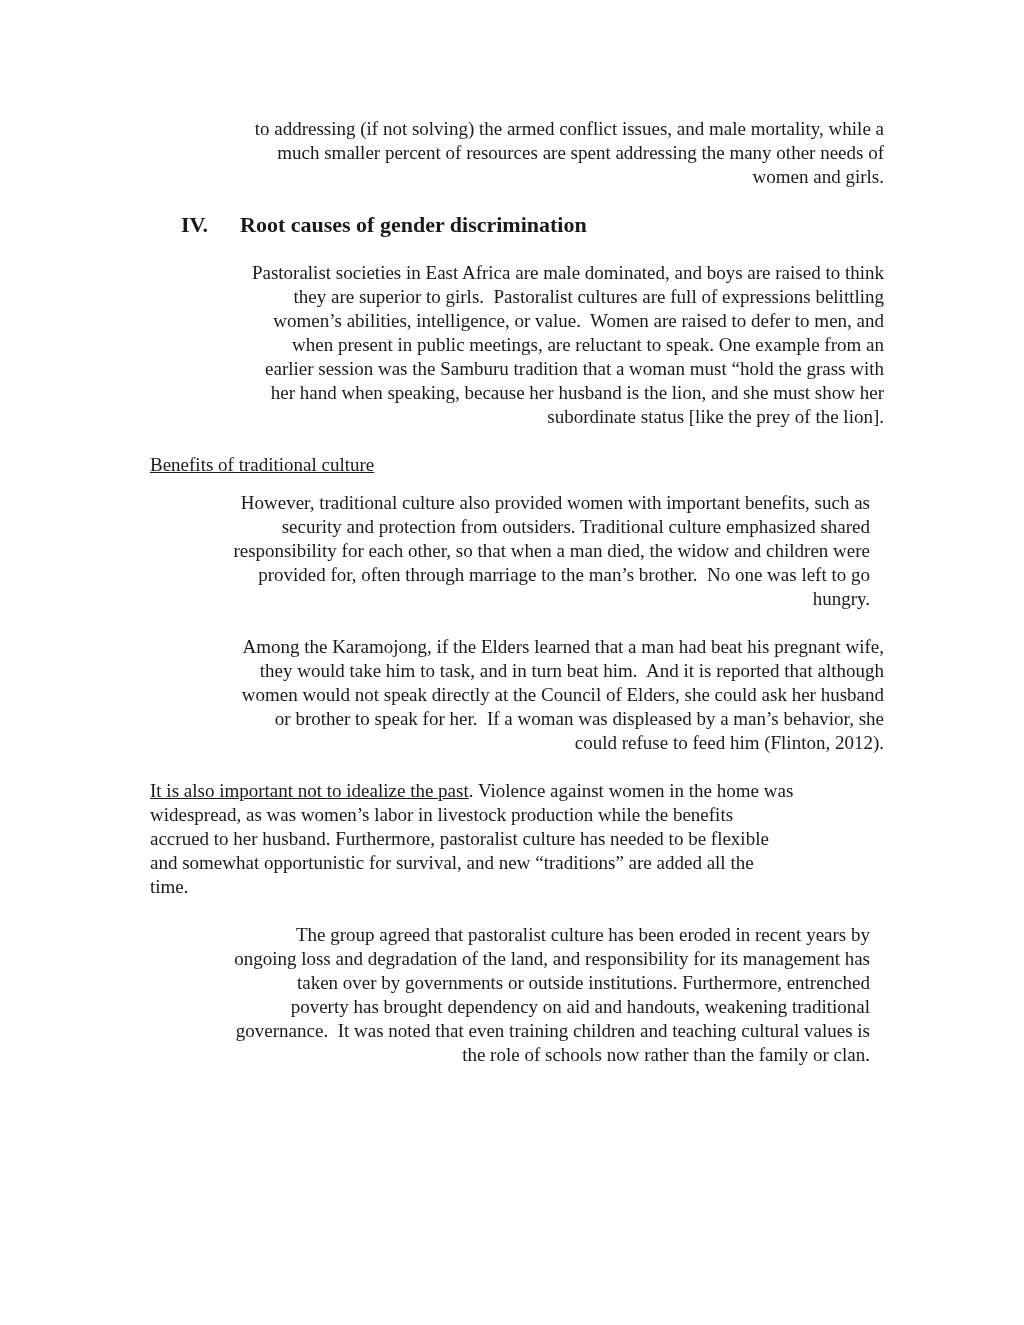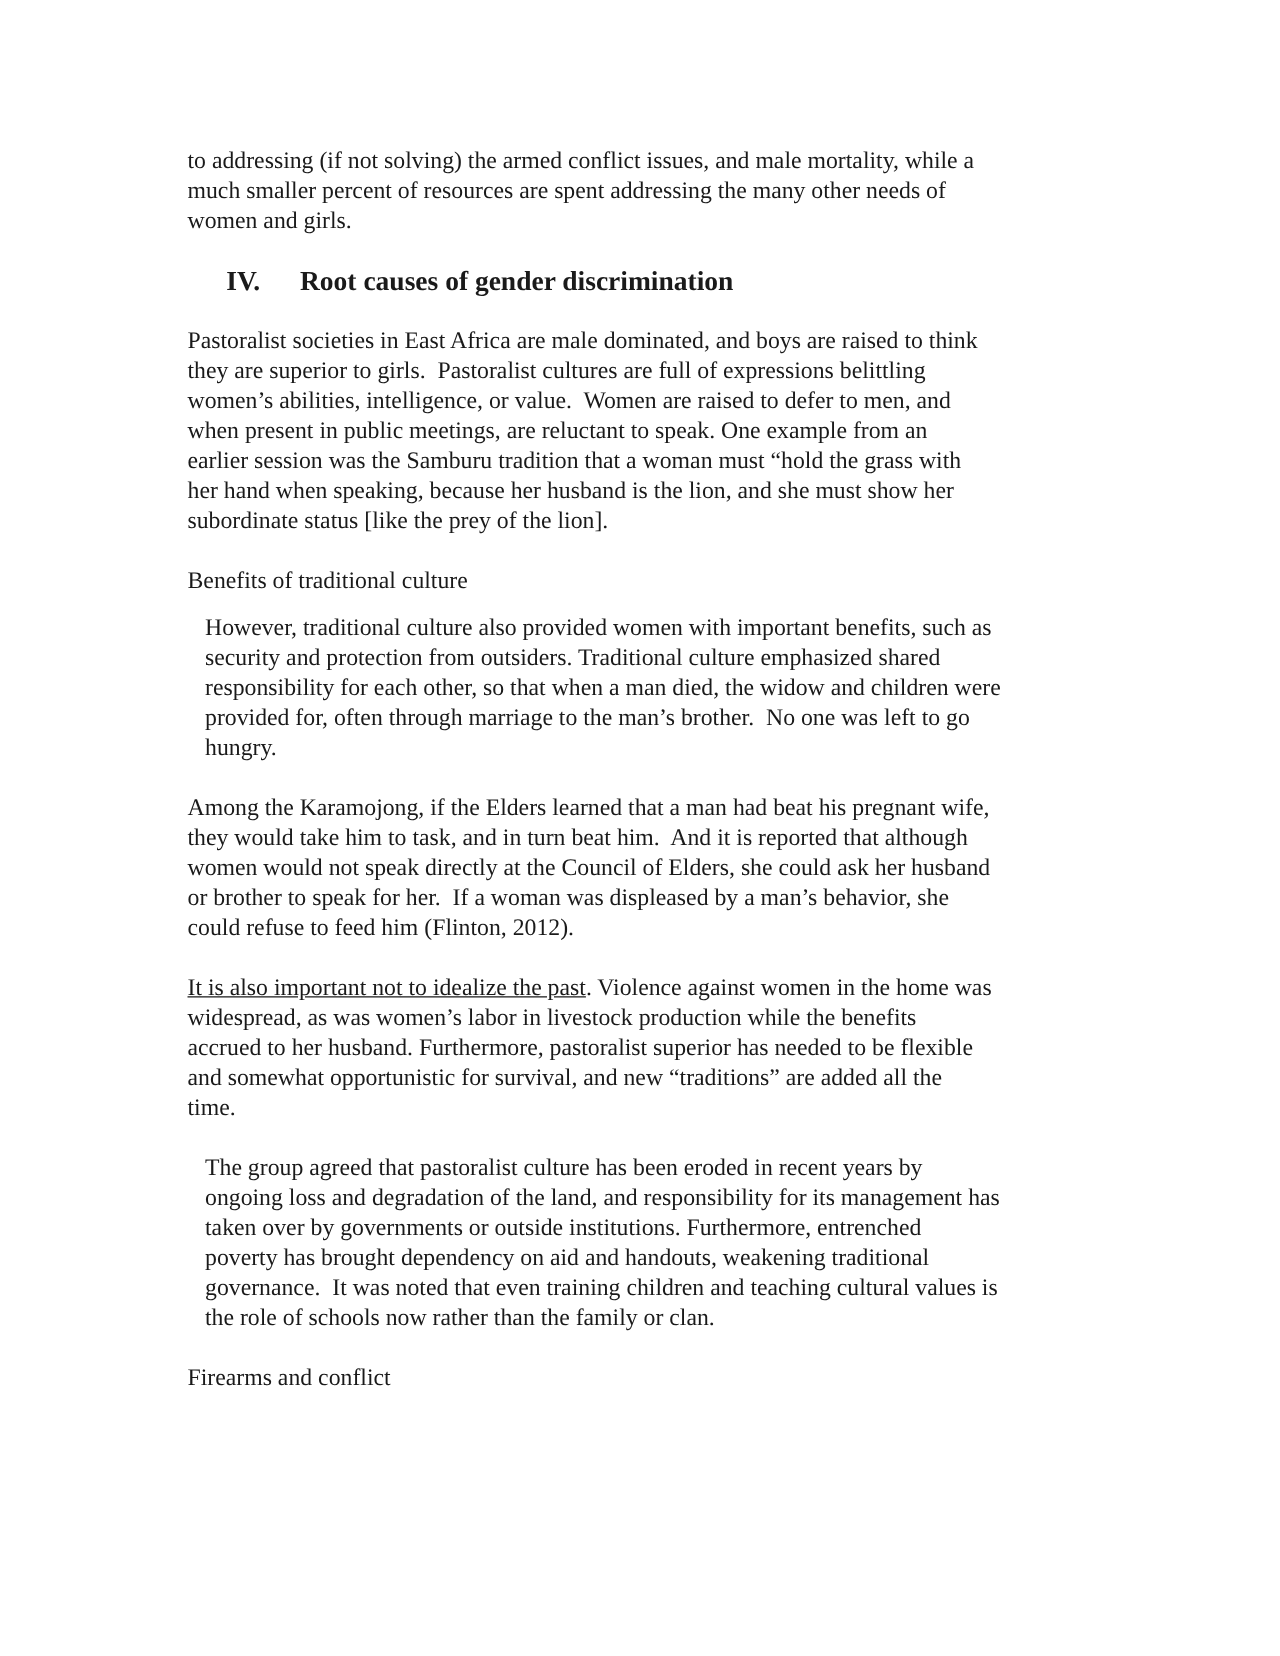--- a/index.html
+++ b/index.html
@@ -19,38 +19,40 @@
     padding: 117px 140px 0 150px;
     background: #ffffff;
     font-family: "Liberation Serif", serif;
     font-size: 19px;
     line-height: 24px;
     color: #1a1a1a;
   }
   .para {
     margin: 0 0 24px 0;
     white-space: pre-wrap;
+    text-align: right;
   }
   .section-heading {
     font-weight: 700;
     font-size: 22px;
     margin: 24px 0 24px 0;
   }
   .heading-num {
     display: inline-block;
     margin-left: 31px;
     width: 59px;
   }
   .block {
     margin: 0 0 24px 0;
   }
   .block .para {
     margin: 14px;
   }
   .subheading {
+    text-decoration: underline;
   }
   .underlined-lead {
     text-decoration: underline;
   }
   .lead-para {
     margin: 0 0 24px 0;
   }
   .lead-para .rest {
     white-space: pre-wrap;
   }
@@ -84,30 +86,29 @@
   </div>
 
   <p class="para">Among the Karamojong, if the Elders learned that a man had beat his pregnant wife,
 they would take him to task, and in turn beat him.  And it is reported that although
 women would not speak directly at the Council of Elders, she could ask her husband
 or brother to speak for her.  If a woman was displeased by a man’s behavior, she
 could refuse to feed him (Flinton, 2012).</p>
 
   <p class="lead-para"><span class="underlined-lead">It is also important not to idealize the past</span><span class="rest">. Violence against women in the home was
 widespread, as was women’s labor in livestock production while the benefits
-accrued to her husband. Furthermore, pastoralist superior has needed to be flexible
+accrued to her husband. Furthermore, pastoralist culture has needed to be flexible
 and somewhat opportunistic for survival, and new “traditions” are added all the
 time.</span></p>
 
   <div class="block">
     <p class="para">The group agreed that pastoralist culture has been eroded in recent years by
 ongoing loss and degradation of the land, and responsibility for its management has
 taken over by governments or outside institutions. Furthermore, entrenched
 poverty has brought dependency on aid and handouts, weakening traditional
 governance.  It was noted that even training children and teaching cultural values is
 the role of schools now rather than the family or clan.</p>
   </div>
 
   <div class="block">
-    <div class="subheading">Firearms and conflict</div>
   </div>
 
 </div>
 
 </body></html>

